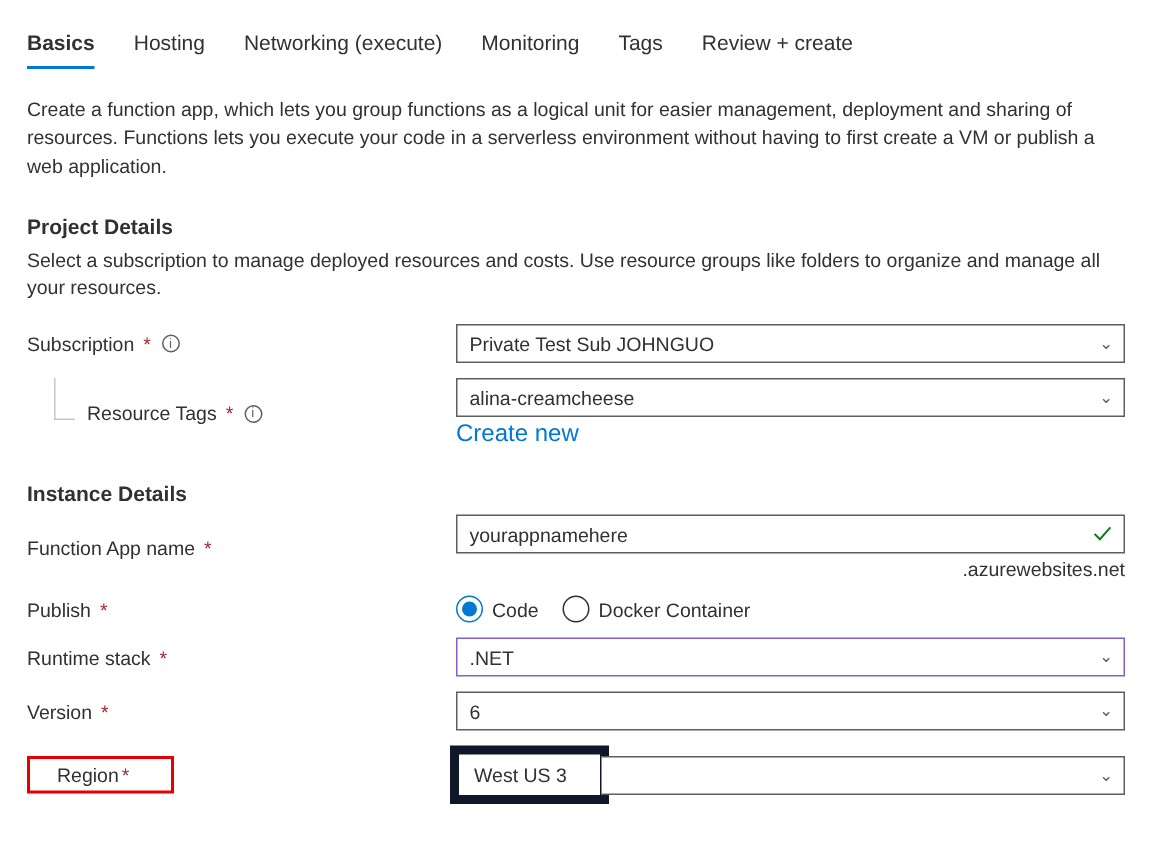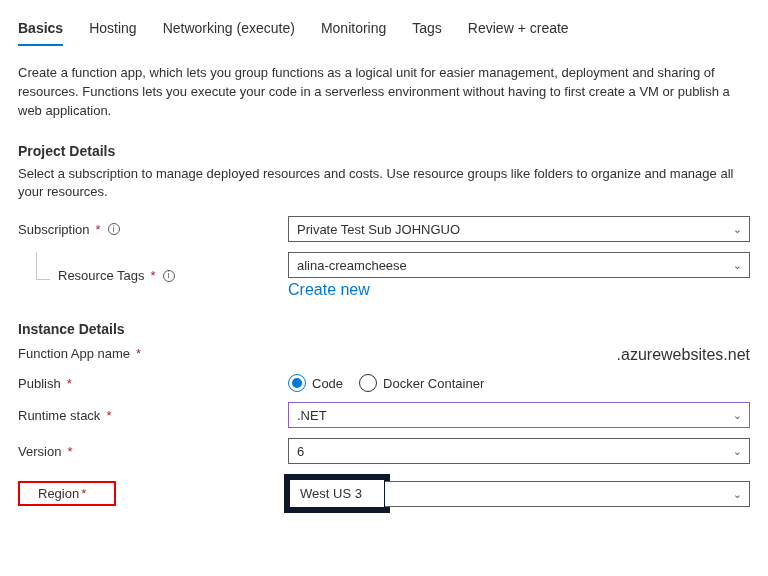--- a/index.html
+++ b/index.html
@@ -41,20 +41,21 @@
   }
   .section-text {
     font-size: 13px;
     line-height: 1.45;
     margin-bottom: 14px;
   }
   .form-row {
     display: flex;
     align-items: center;
     margin-bottom: 10px;
+    gap: 16px;
   }
   .label-col {
     width: 270px;
     flex-shrink: 0;
     font-size: 13px;
     display: flex;
     align-items: center;
     gap: 4px;
   }
   .label-col.indented { padding-left: 40px; position: relative;}
@@ -103,21 +104,21 @@
   .check svg { width: 14px; height: 14px; display: block;}
   .link {
     color: #0078d4;
     font-size: 16px;
     cursor: pointer;
     margin-top: 3px;
     display: inline-block;
   }
   .suffix {
     text-align: right;
-    font-size: 16px;
+    font-size: 13px;
     margin-top: 3px;
   }
   .radio-row {
     display: flex;
     align-items: center;
     gap: 16px;
   }
   .radio {
     display: inline-flex;
     align-items: center;
@@ -200,20 +201,28 @@
 <div class="gap"></div>
 
 <div class="section-heading">Instance Details</div>
 
 <div class="form-row">
   <div class="label-col">
     <span>Function App name</span>
       <span class="req">*</span>
   </div>
   <div class="control-col">
+    <div class="text-box purple">
+      <span>yourappnamehere</span>
+      <span class="check">
+        <svg viewBox="0 0 16 16">
+            <path d="M2 8 L6 12 L14 3" stroke="#107c10" stroke-width="1.5" fill="none"></path>
+          </svg>
+      </span>
+    </div>
     <div class="suffix">.azurewebsites.net</div>
   </div>
 </div>
 
 <div class="form-row" style="margin-top:6px;">
   <div class="label-col">
     <span>Publish</span>
       <span class="req">*</span>
   </div>
   <div class="control-col">

